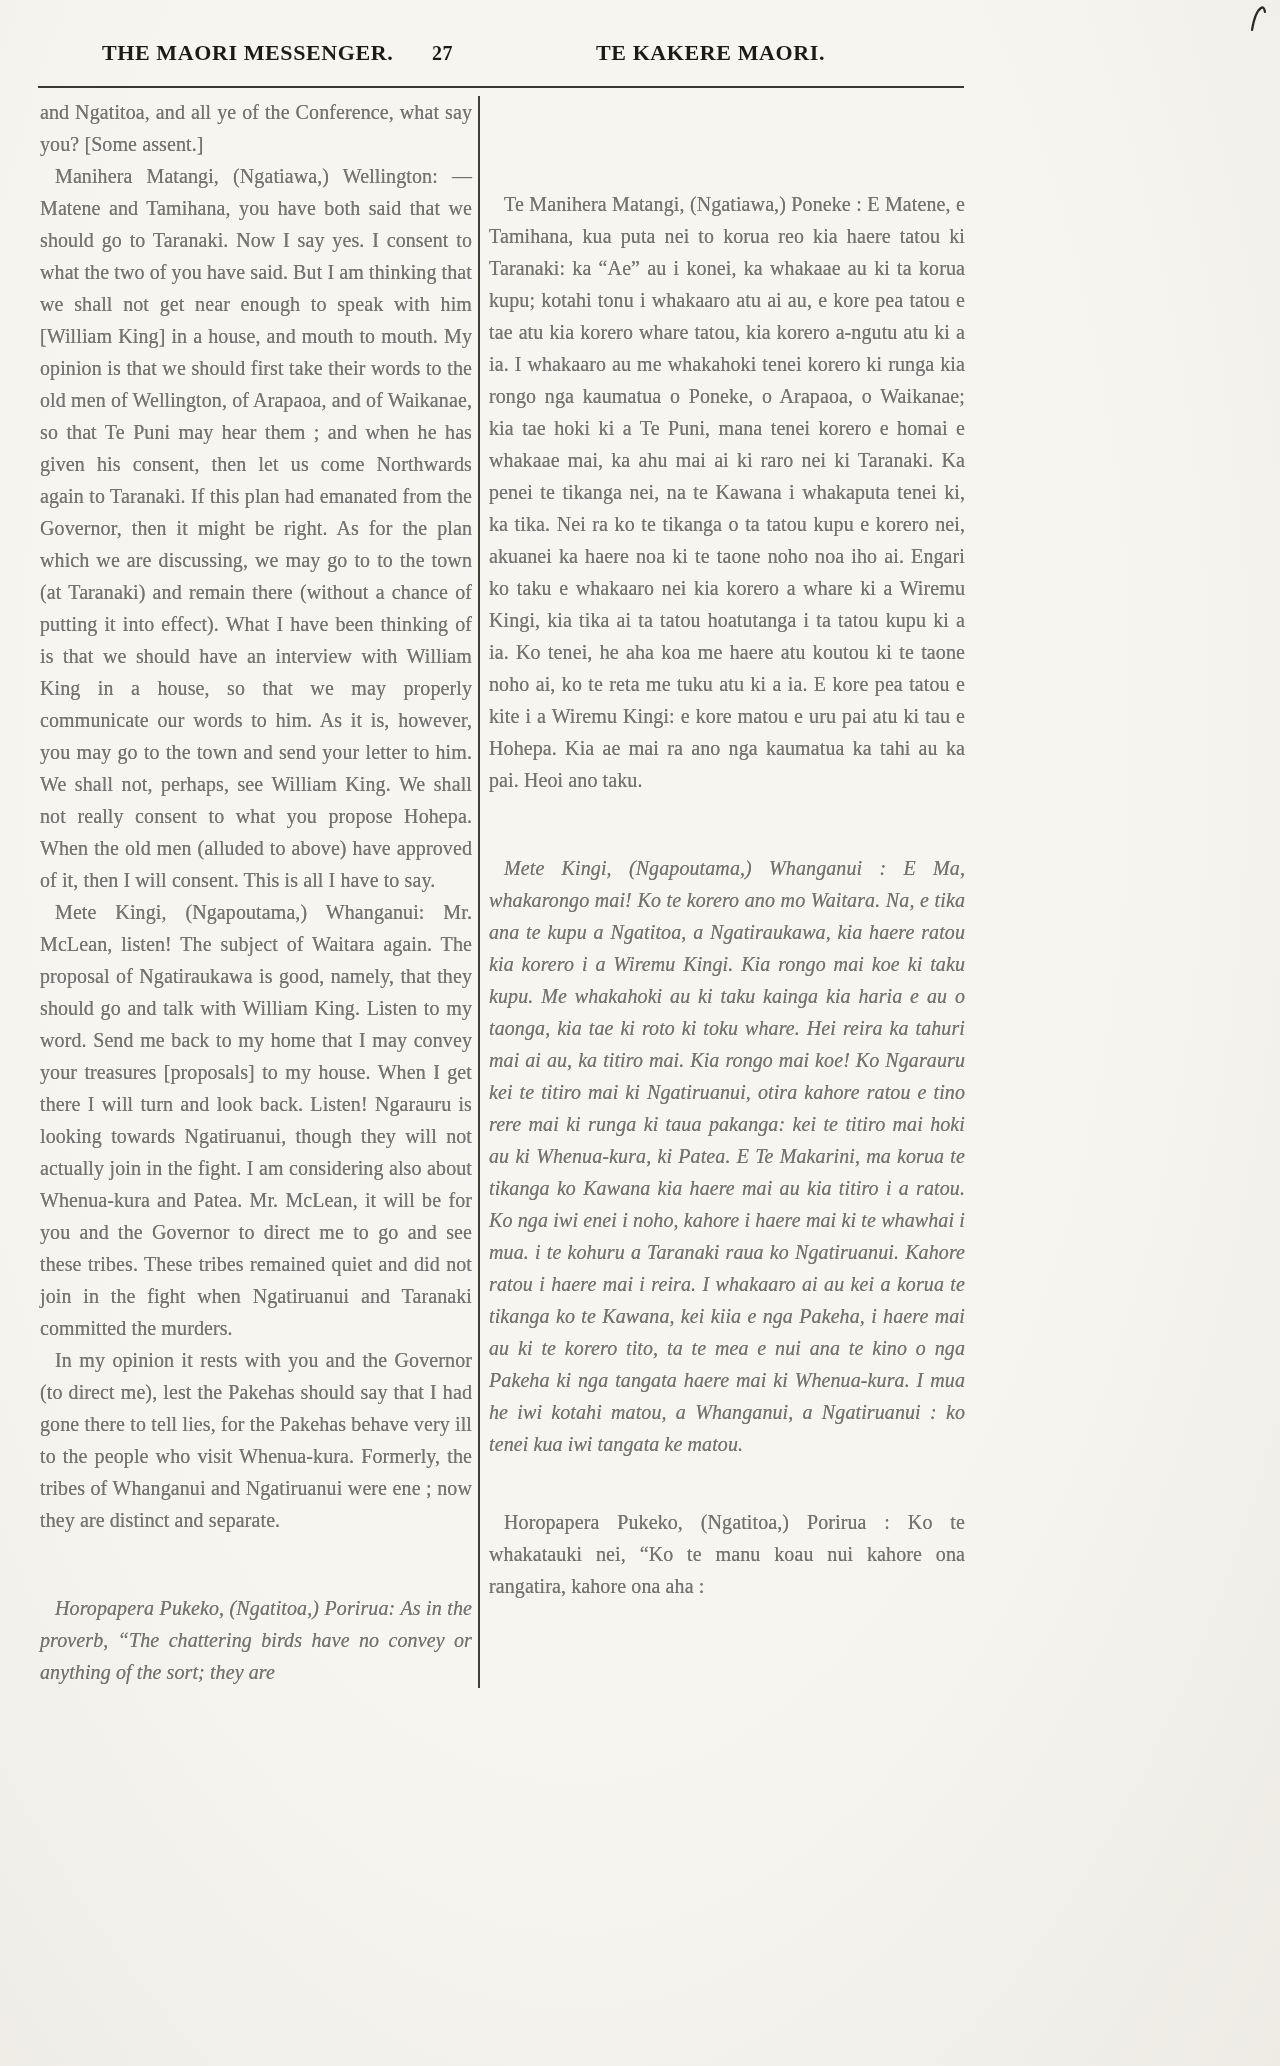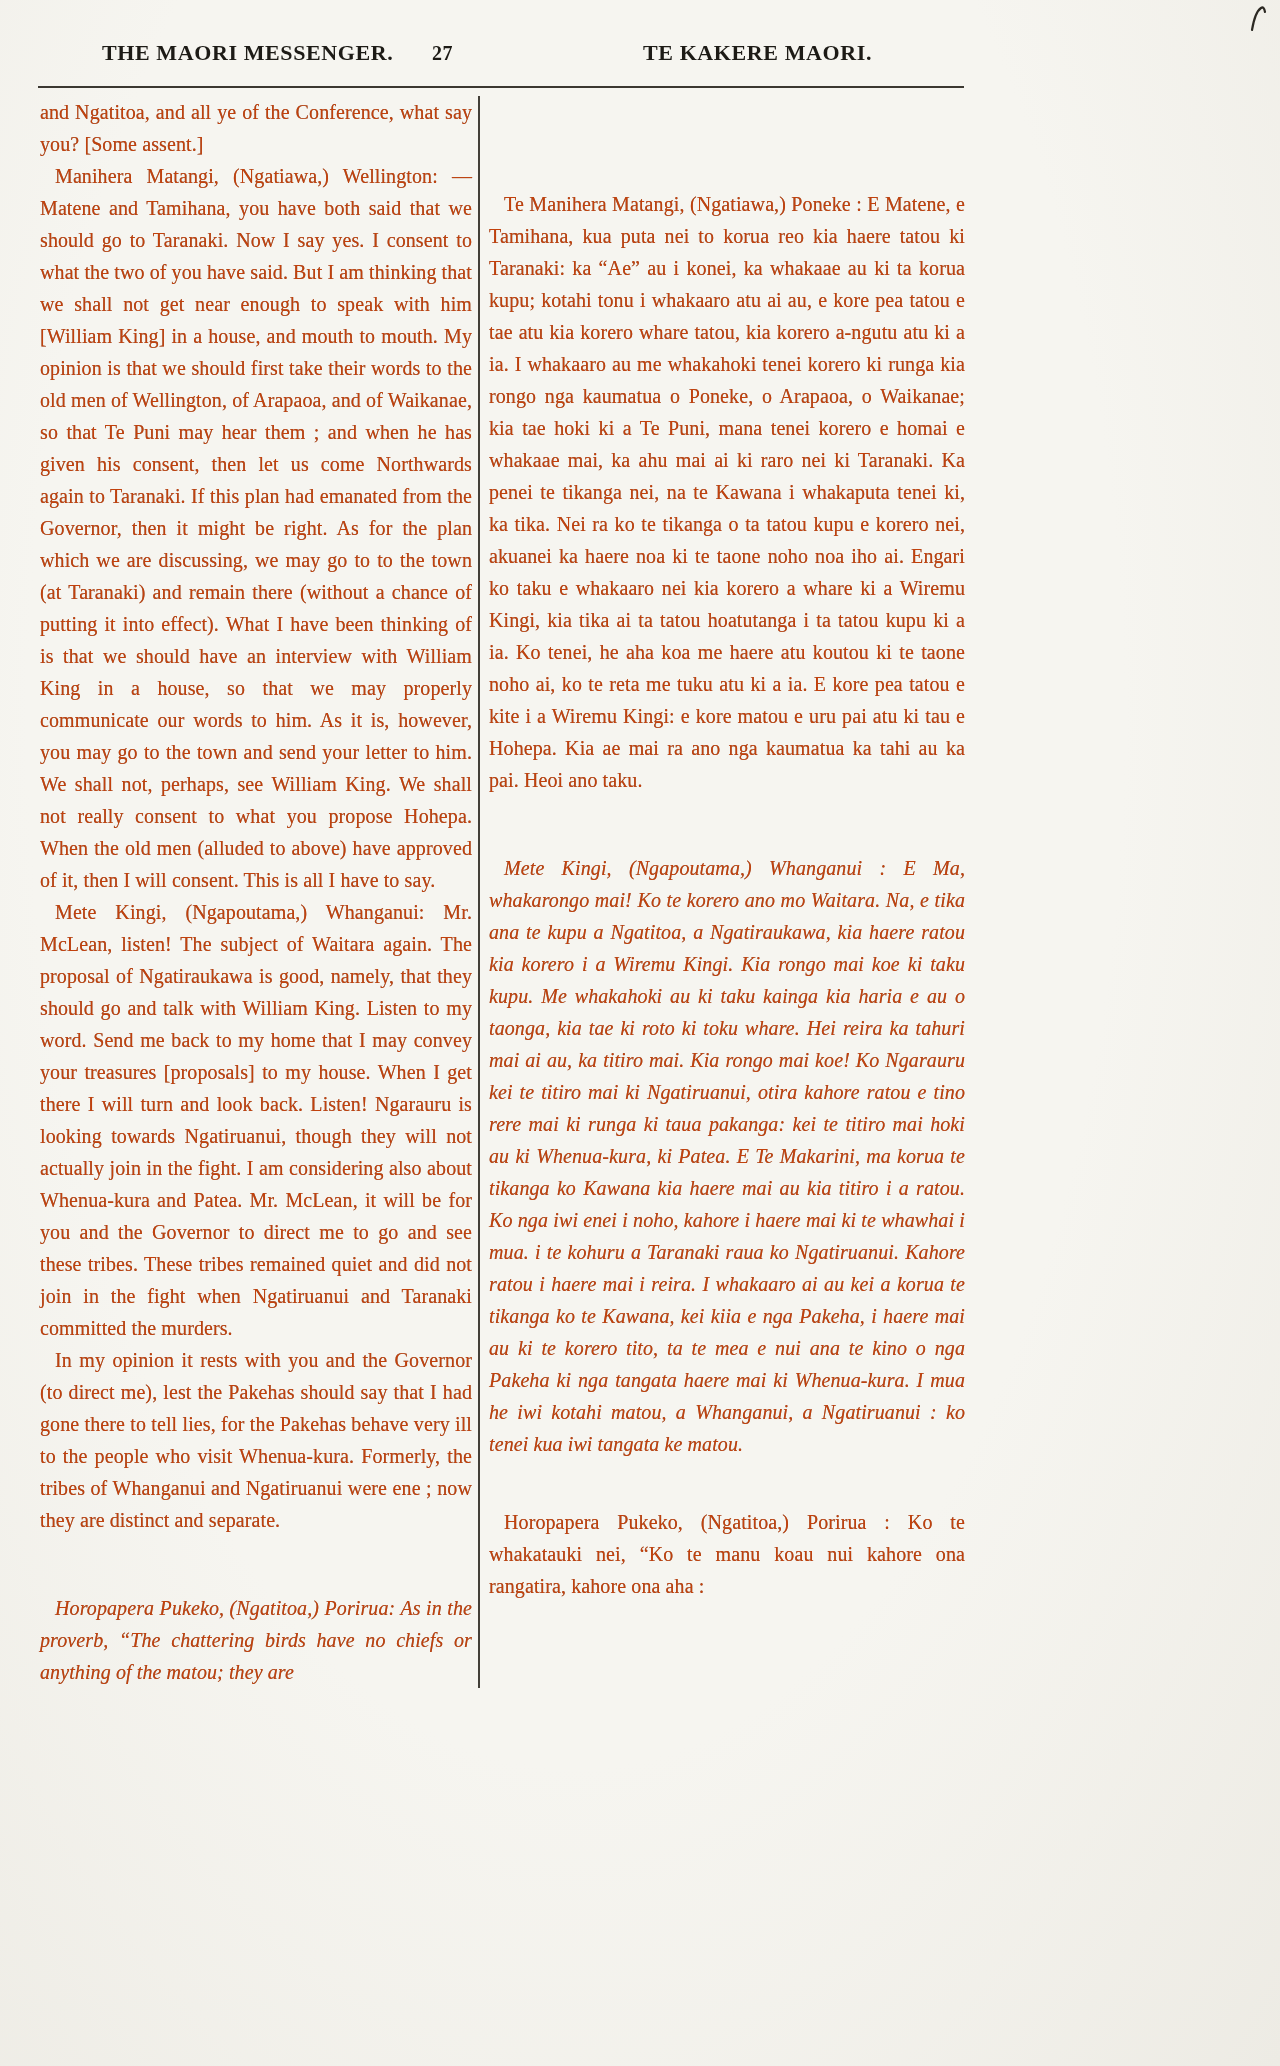--- a/index.html
+++ b/index.html
@@ -25,21 +25,21 @@
     left: 40px;
     width: 924px;
     height: 34px;
     font-weight: 700;
     font-size: 22px;
     letter-spacing: 0.6px;
     color: #1d1b16;
   }
   .masthead .left-title  { position: absolute; left: 62px;  top: 0; }
   .masthead .page-num    { position: absolute; left: 392px; top: 2px; font-size: 20px; font-family: Liberation Serif, serif; }
-  .masthead .right-title { position: absolute; left: 556px; top: 0; margin-left: 47px; }
+  .masthead .right-title { position: absolute; left: 556px; top: 0; }
   .head-rule {
     position: absolute;
     top: 86px;
     left: 38px;
     width: 926px;
     height: 0;
     border-top: 2px solid #3b3831;
   }
   .columns {
     position: absolute;
@@ -47,21 +47,21 @@
     left: 40px;
     width: 925px;
     display: flex;
     align-items: stretch;
   }
   .col {
     font-size: 20px;
     line-height: 32px;
     text-align: justify;
     letter-spacing: 0.1px;
-    color: #c2410c;
+    color: #737373;
     text-shadow: 0 0 0.5px rgba(45, 40, 33, 0.55);
   }
   .col-left  { width: 432px; }
   .col-right { width: 476px; }
   .col-divider {
     width: 2px;
     background: #433f38;
     margin-left: 6px;
     margin-right: 9px;
   }
@@ -94,21 +94,21 @@
 
   <div class="head-rule"></div>
 
   <div class="columns">
 
     <div class="col col-left">
       <p class="para continuation">and Ngatitoa, and all ye of the Conference, what say you? [Some assent.]</p>
       <p class="para">Manihera Matangi, (Ngatiawa,) Wellington: —Matene and Tamihana, you have both said that we should go to Taranaki. Now I say yes. I consent to what the two of you have said. But I am thinking that we shall not get near enough to speak with him [William King] in a house, and mouth to mouth. My opinion is that we should first take their words to the old men of Wellington, of Arapaoa, and of Waikanae, so that Te Puni may hear them ; and when he has given his consent, then let us come Northwards again to Taranaki. If this plan had emanated from the Governor, then it might be right. As for the plan which we are discussing, we may go to to the town (at Taranaki) and remain there (without a chance of putting it into effect). What I have been thinking of is that we should have an interview with William King in a house, so that we may properly communicate our words to him. As it is, however, you may go to the town and send your letter to him. We shall not, perhaps, see William King. We shall not really consent to what you propose Hohepa. When the old men (alluded to above) have approved of it, then I will consent. This is all I have to say.</p>
       <p class="para">Mete Kingi, (Ngapoutama,) Whanganui: Mr. McLean, listen! The subject of Waitara again. The proposal of Ngatiraukawa is good, namely, that they should go and talk with William King. Listen to my word. Send me back to my home that I may convey your treasures [proposals] to my house. When I get there I will turn and look back. Listen! Ngarauru is looking towards Ngatiruanui, though they will not actually join in the fight. I am considering also about Whenua-kura and Patea. Mr. McLean, it will be for you and the Governor to direct me to go and see these tribes. These tribes remained quiet and did not join in the fight when Ngatiruanui and Taranaki committed the murders.</p>
       <p class="para">In my opinion it rests with you and the Governor (to direct me), lest the Pakehas should say that I had gone there to tell lies, for the Pakehas behave very ill to the people who visit Whenua-kura. Formerly, the tribes of Whanganui and Ngatiruanui were ene ; now they are distinct and separate.</p>
-      <p class="para gap-md">Horopapera Pukeko, (Ngatitoa,) Porirua: As in the proverb, “The chattering birds have no chiefs or anything of the matou; they are</p>
+      <p class="para gap-md">Horopapera Pukeko, (Ngatitoa,) Porirua: As in the proverb, “The chattering birds have no convey or anything of the sort; they are</p>
     </div>
 
     <div class="col-divider"></div>
 
     <div class="col col-right">
       <p class="para gap-lg">Te Manihera Matangi, (Ngatiawa,) Poneke : E Matene, e Tamihana, kua puta nei to korua reo kia haere tatou ki Taranaki: ka “Ae” au i konei, ka whakaae au ki ta korua kupu; kotahi tonu i whakaaro atu ai au, e kore pea tatou e tae atu kia korero whare tatou, kia korero a-ngutu atu ki a ia. I whakaaro au me whakahoki tenei korero ki runga kia rongo nga kaumatua o Poneke, o Arapaoa, o Waikanae; kia tae hoki ki a Te Puni, mana tenei korero e homai e whakaae mai, ka ahu mai ai ki raro nei ki Taranaki. Ka penei te tikanga nei, na te Kawana i whakaputa tenei ki, ka tika. Nei ra ko te tikanga o ta tatou kupu e korero nei, akuanei ka haere noa ki te taone noho noa iho ai. Engari ko taku e whakaaro nei kia korero a whare ki a Wiremu Kingi, kia tika ai ta tatou hoatutanga i ta tatou kupu ki a ia. Ko tenei, he aha koa me haere atu koutou ki te taone noho ai, ko te reta me tuku atu ki a ia. E kore pea tatou e kite i a Wiremu Kingi: e kore matou e uru pai atu ki tau e Hohepa. Kia ae mai ra ano nga kaumatua ka tahi au ka pai. Heoi ano taku.</p>
       <p class="para gap-md">Mete Kingi, (Ngapoutama,) Whanganui : E Ma, whakarongo mai! Ko te korero ano mo Waitara. Na, e tika ana te kupu a Ngatitoa, a Ngatiraukawa, kia haere ratou kia korero i a Wiremu Kingi. Kia rongo mai koe ki taku kupu. Me whakahoki au ki taku kainga kia haria e au o taonga, kia tae ki roto ki toku whare. Hei reira ka tahuri mai ai au, ka titiro mai. Kia rongo mai koe! Ko Ngarauru kei te titiro mai ki Ngatiruanui, otira kahore ratou e tino rere mai ki runga ki taua pakanga: kei te titiro mai hoki au ki Whenua-kura, ki Patea. E Te Makarini, ma korua te tikanga ko Kawana kia haere mai au kia titiro i a ratou. Ko nga iwi enei i noho, kahore i haere mai ki te whawhai i mua. i te kohuru a Taranaki raua ko Ngatiruanui. Kahore ratou i haere mai i reira. I whakaaro ai au kei a korua te tikanga ko te Kawana, kei kiia e nga Pakeha, i haere mai au ki te korero tito, ta te mea e nui ana te kino o nga Pakeha ki nga tangata haere mai ki Whenua-kura. I mua he iwi kotahi matou, a Whanganui, a Ngatiruanui : ko tenei kua iwi tangata ke matou.</p>
       <p class="para gap-sm">Horopapera Pukeko, (Ngatitoa,) Porirua : Ko te whakatauki nei, “Ko te manu koau nui kahore ona rangatira, kahore ona aha :</p>
     </div>
 

